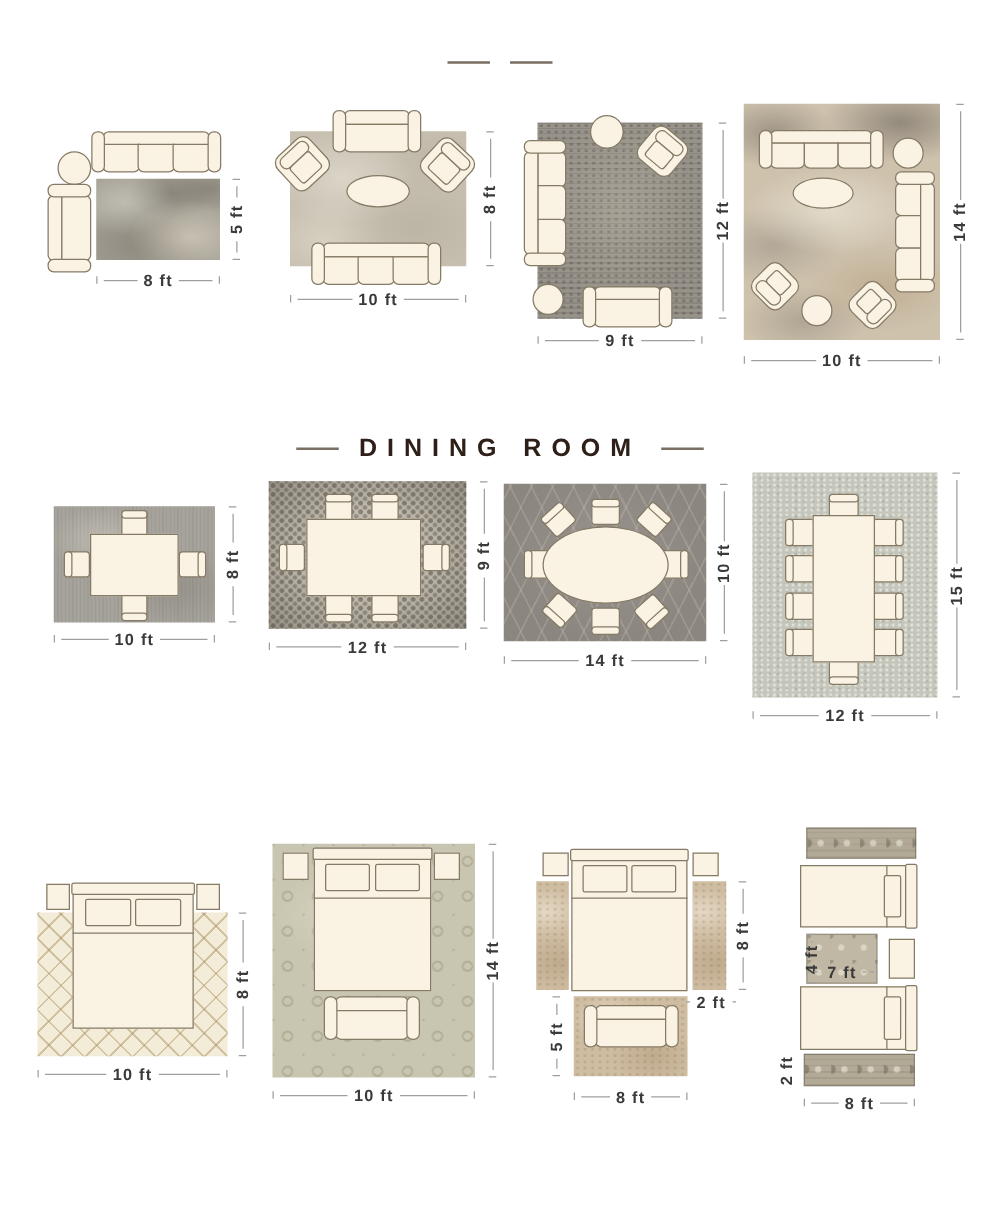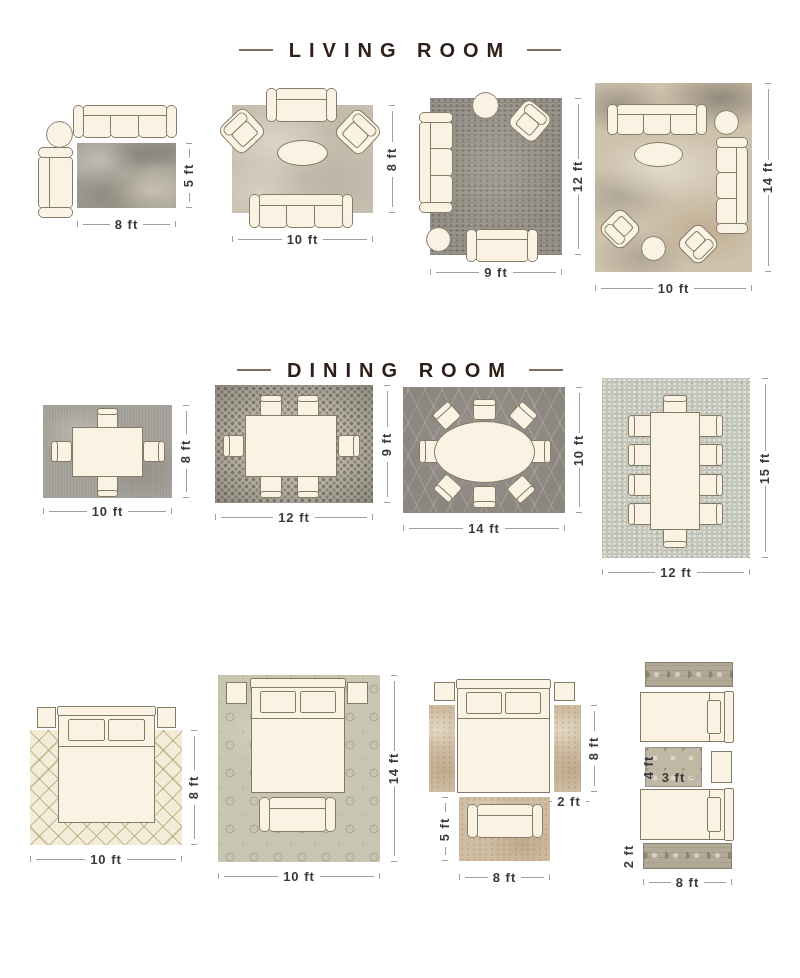--- a/index.html
+++ b/index.html
@@ -136,21 +136,20 @@
   .dim-h.dashed .line{background:repeating-linear-gradient(to right,var(--dimension-line) 0 3px,transparent 3px 6px);}
   .dim-v.dashed .line{background:repeating-linear-gradient(to bottom,var(--dimension-line) 0 3px,transparent 3px 6px);}
 </style>
 </head>
 <body>
 
 <div class="board">
 
   <div class="abs sec-title" style="top:38px">
     <i class="tdash"></i>
-    <span class="ttext">LIVING ROOM</span>
     <i class="tdash"></i>
   </div>
 
   <div class="abs rug rug-lr1" style="left:77px;top:143px;width:99px;height:65px"></div>
   <div class="abs furn sofa" style="left:73px;top:105px;width:104px;height:33px">
       <i class="arm"></i>
       <div class="mid">
         <b class="back"></b>
         <div class="seats">
           <i></i>
@@ -306,21 +305,21 @@
       <i class="cap"></i>
     </div>
   <div class="abs dim-v" style="left:760px;top:83px;height:189px">
       <i class="cap"></i>
       <i class="line"></i>
       <span class="lab">14 ft</span>
       <i class="line"></i>
       <i class="cap"></i>
     </div>
 
-  <div class="abs sec-title" style="top:358px">
+  <div class="abs sec-title" style="top:347px">
     <i class="tdash"></i>
     <span class="ttext">DINING ROOM</span>
     <i class="tdash"></i>
   </div>
 
   <div class="abs rug rug-dr1" style="left:43px;top:405px;width:129px;height:93px"></div>
   <div class="abs furn chair n" style="left:97px;top:409px;width:21px;height:20px"></div>
   <div class="abs furn chair s" style="left:97px;top:475px;width:21px;height:20px"></div>
   <div class="abs furn chair w" style="left:52px;top:441px;width:20px;height:21px"></div>
   <div class="abs furn chair e" style="left:143px;top:441px;width:20px;height:21px"></div>
@@ -531,21 +530,21 @@
   <div class="abs rug rug-br4b" style="left:645px;top:747px;width:57px;height:40px"></div>
   <div class="abs dim-v dashed small" style="left:641px;top:747px;height:40px">
       <i class="cap"></i>
       <i class="line"></i>
       <span class="lab">4 ft</span>
       <i class="line"></i>
       <i class="cap"></i>
     </div>
   <div class="abs dim-h dashed" style="left:645px;top:769px;width:57px">
       <i class="line"></i>
-      <span class="lab">3 ft</span>
+      <span class="lab">7 ft</span>
       <i class="line"></i>
     </div>
   <div class="abs furn nightstand" style="left:711px;top:751px;width:21px;height:32px"></div>
   <div class="abs furn bed tw" style="left:640px;top:789px;width:93px;height:51px">
     <b class="hb"></b>
     <span class="divv"></span>
     <span class="pillow" style="right:12%;top:15%;width:12px;height:66%"></span>
   </div>
   <div class="abs rug rug-br4" style="left:643px;top:843px;width:89px;height:26px"></div>
   <div class="abs dim-v dashed small" style="left:621px;top:843px;height:26px">

